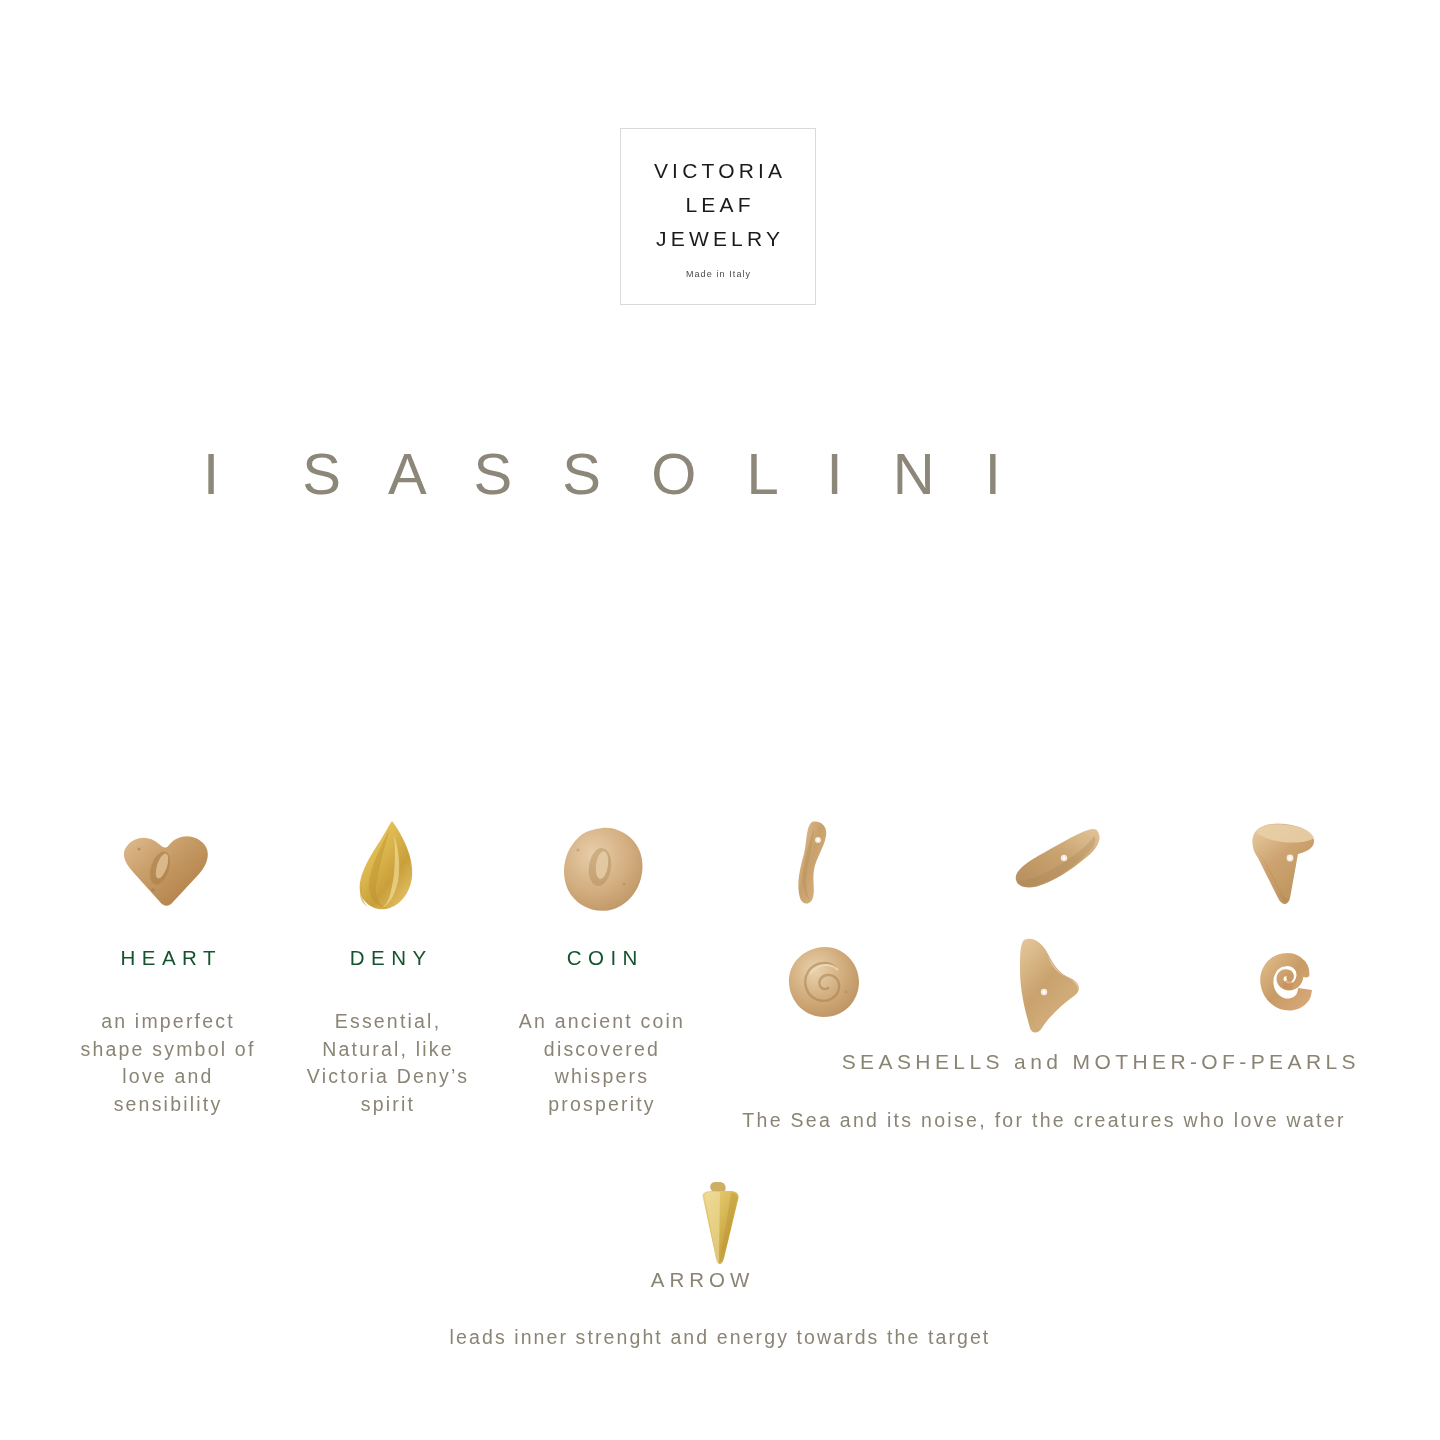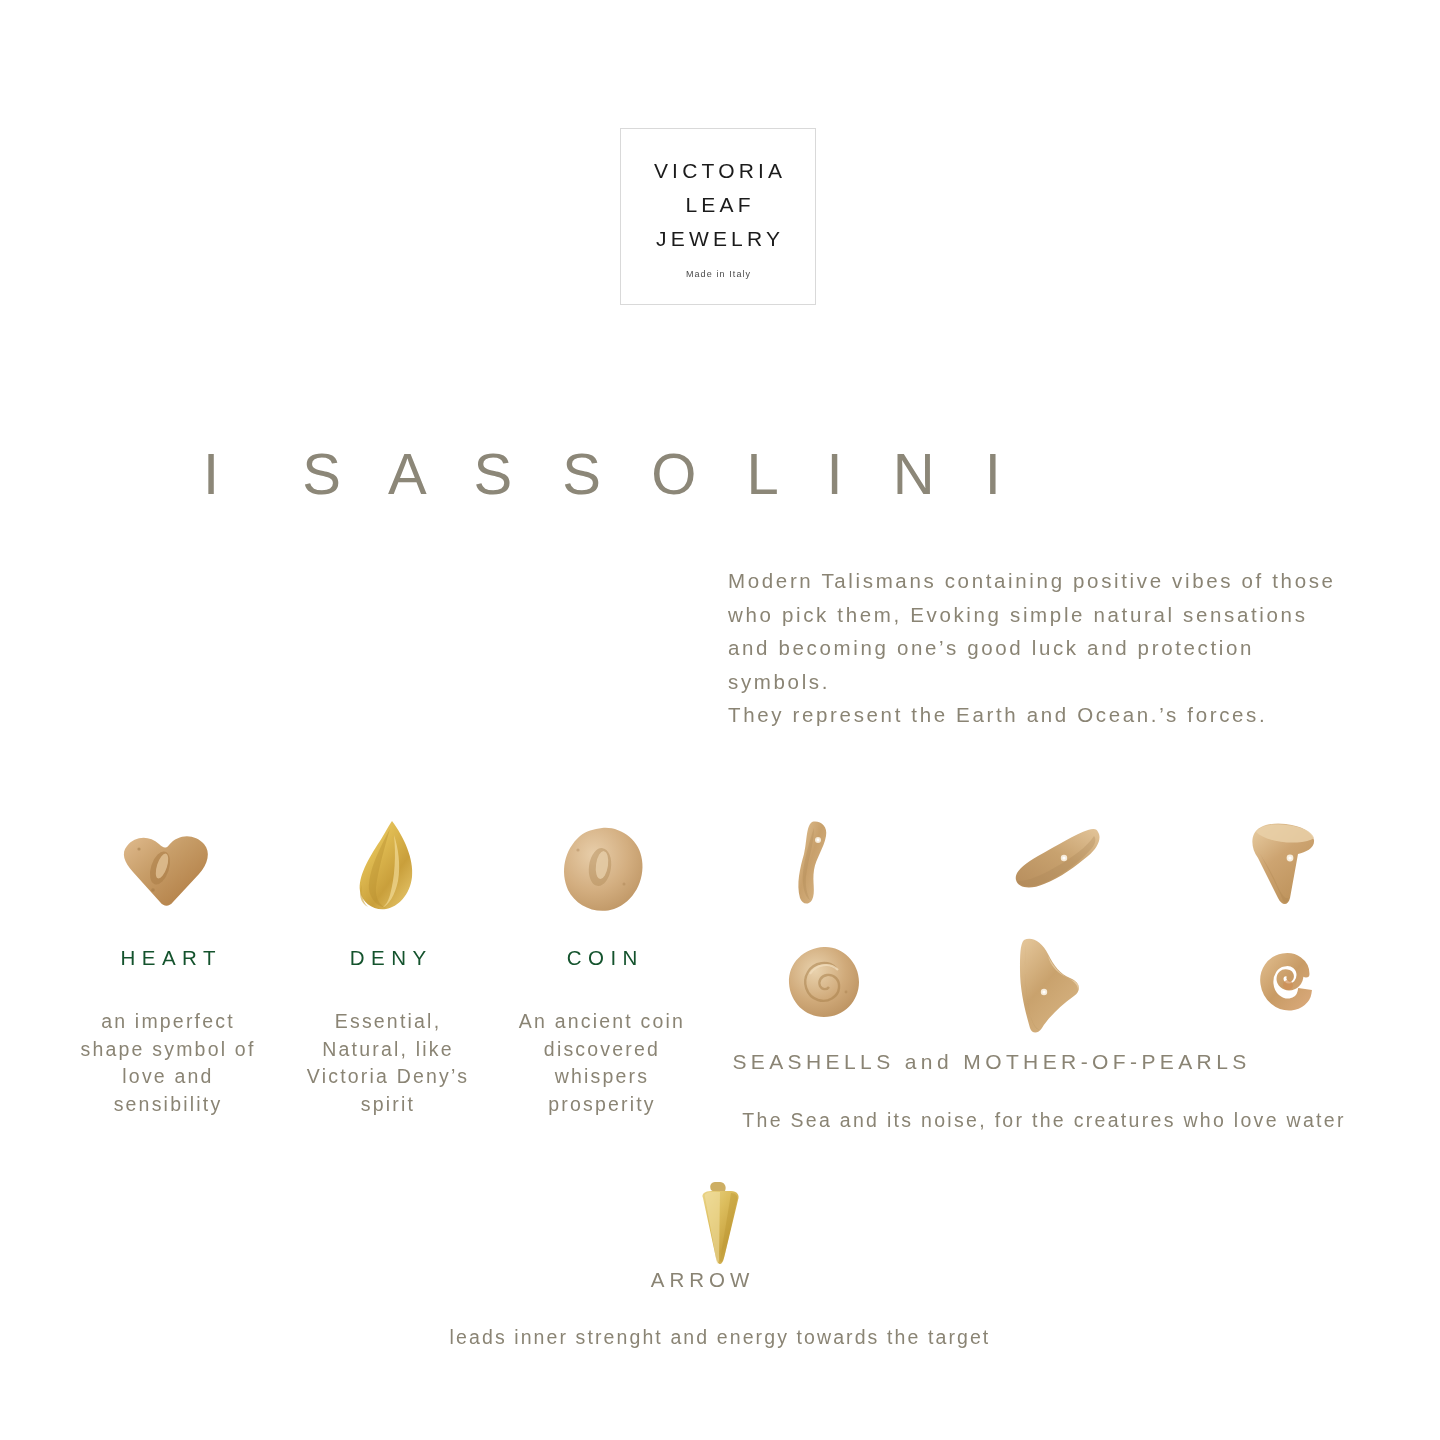--- a/index.html
+++ b/index.html
@@ -67,21 +67,21 @@
   .shell { position: absolute; }
   #shell-1 { left: 790px;  top: 818px; }
   #shell-2 { left: 1010px; top: 826px; }
   #shell-3 { left: 1240px; top: 818px; }
   #shell-4 { left: 786px;  top: 944px; }
   #shell-5 { left: 1008px; top: 934px; }
   #shell-6 { left: 1258px; top: 952px; }
 
   .shell-head {
     position: absolute; left: 728px; top: 1050px; width: 632px;
-    text-align: left; color: #8a8474; font-size: 21px;
+    text-align: right; color: #8a8474; font-size: 21px;
     letter-spacing: 4.4px; text-indent: 4.4px; white-space: pre;
   }
   .shell-sub {
     position: absolute; left: 728px; top: 1105px; width: 632px;
     text-align: center; color: #8a8474; font-size: 19.5px;
     line-height: 30px; letter-spacing: 2.3px; white-space: pre-wrap;
   }
 
   
   #arrow-art {
@@ -107,24 +107,20 @@
 
   <div class="logo-box">
     <div class="logo-line">VICTORIA</div>
     <div class="logo-line">LEAF</div>
     <div class="logo-line">JEWELRY</div>
     <div class="logo-made">Made in Italy</div>
   </div>
 
   <div class="title">I  S A S S O L I N I</div>
 
-  <div class="intro" id="intro-right">
-    <p>Modern Talismans containing positive vibes of those who pick them, Evoking simple natural sensations and becoming one’s good luck and protection symbols.
-They represent the Earth and Ocean.’s forces.</p>
-  </div>
 
   <div class="charm-col" id="col-heart">
     <div class="charm-art">
       <svg width="110" height="90" viewBox="0 0 110 90">
         <defs>
           <linearGradient id="gHeart" x1="0" y1="0" x2="1" y2="1">
             <stop offset="0%" stop-color="#e0bb8e"></stop>
             <stop offset="40%" stop-color="#c79d68"></stop>
             <stop offset="75%" stop-color="#b8874f"></stop>
             <stop offset="100%" stop-color="#d3ab79"></stop>

